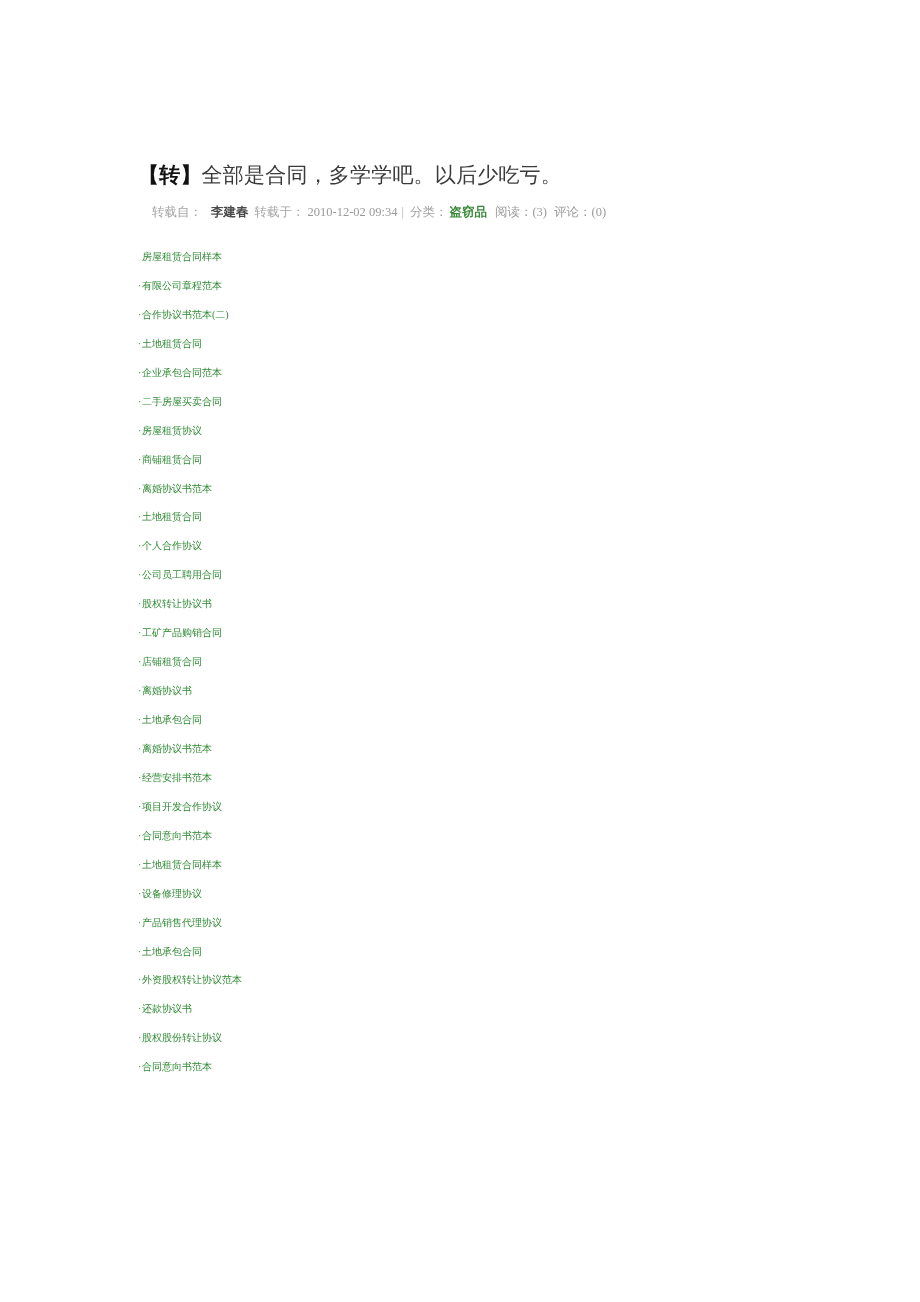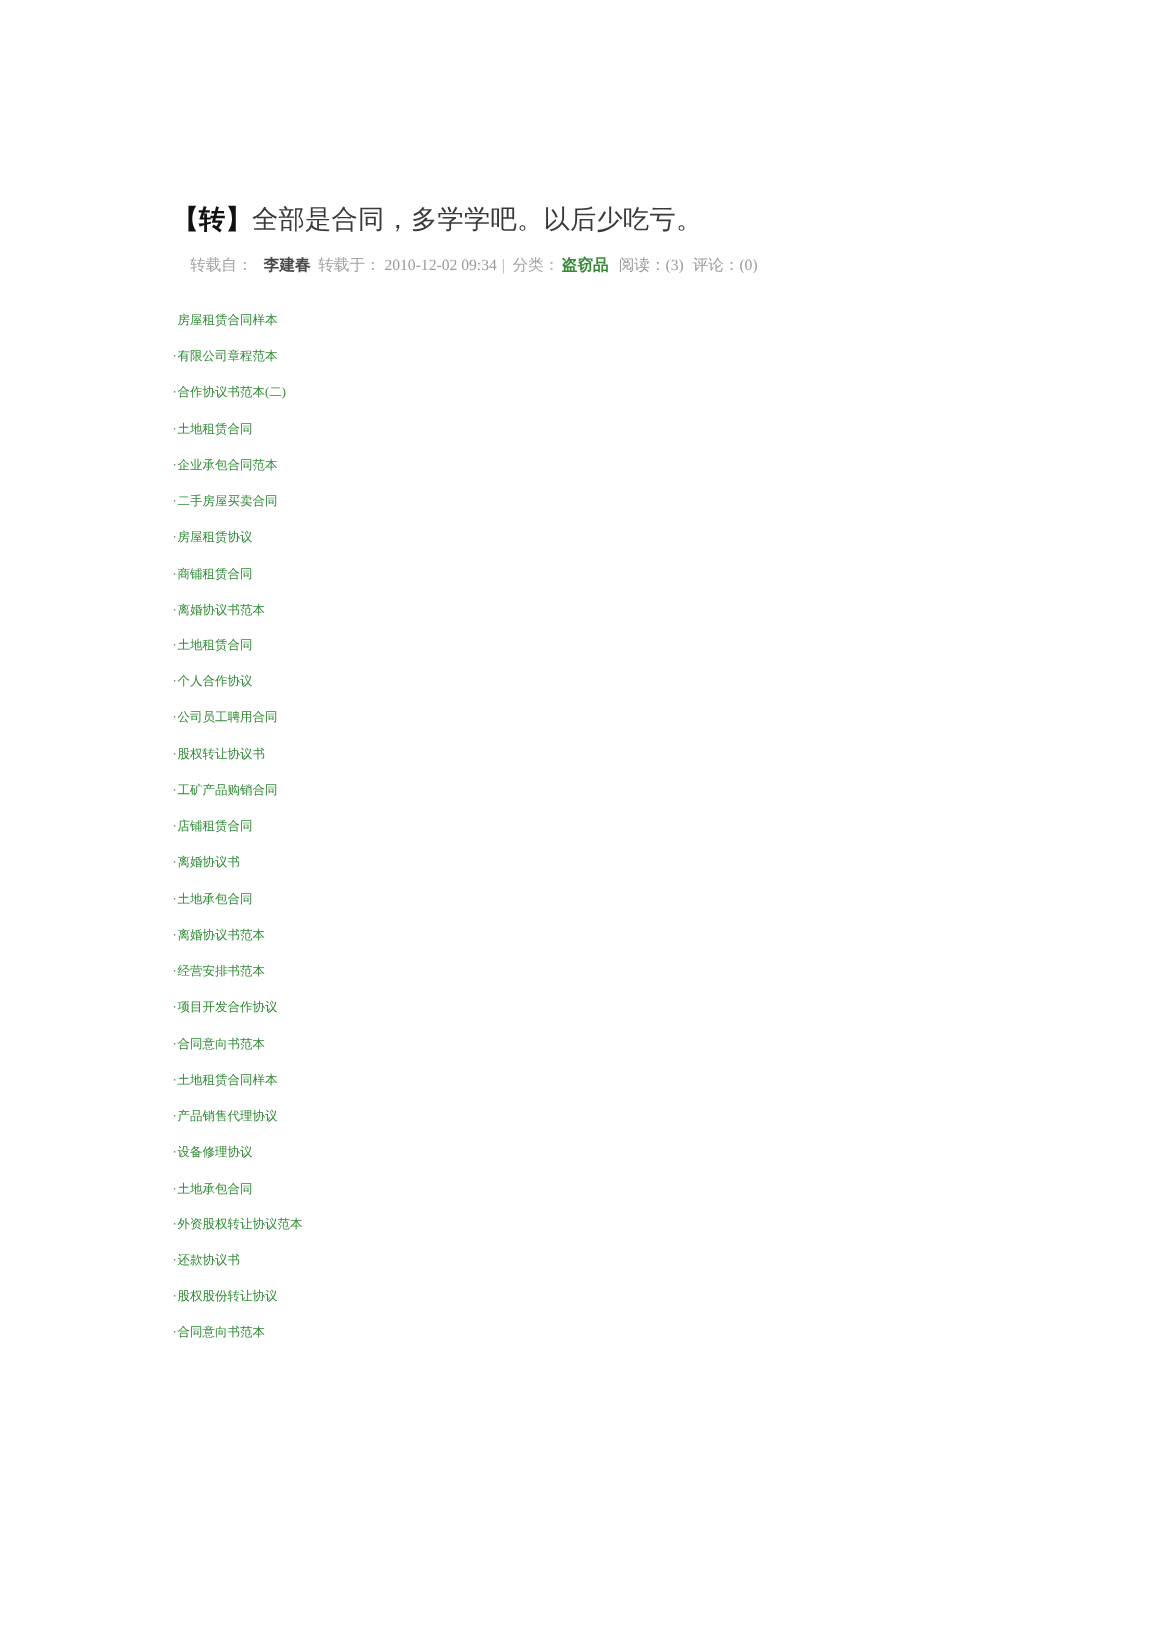--- a/index.html
+++ b/index.html
@@ -137,22 +137,22 @@
       <li class="link-item"><span class="bullet">·</span><span class="label">股权转让协议书</span></li>
       <li class="link-item"><span class="bullet">·</span><span class="label">工矿产品购销合同</span></li>
       <li class="link-item"><span class="bullet">·</span><span class="label">店铺租赁合同</span></li>
       <li class="link-item"><span class="bullet">·</span><span class="label">离婚协议书</span></li>
       <li class="link-item"><span class="bullet">·</span><span class="label">土地承包合同</span></li>
       <li class="link-item"><span class="bullet">·</span><span class="label">离婚协议书范本</span></li>
       <li class="link-item"><span class="bullet">·</span><span class="label">经营安排书范本</span></li>
       <li class="link-item"><span class="bullet">·</span><span class="label">项目开发合作协议</span></li>
       <li class="link-item"><span class="bullet">·</span><span class="label">合同意向书范本</span></li>
       <li class="link-item"><span class="bullet">·</span><span class="label">土地租赁合同样本</span></li>
+      <li class="link-item"><span class="bullet">·</span><span class="label">设备修理协议</span></li>
       <li class="link-item"><span class="bullet">·</span><span class="label">产品销售代理协议</span></li>
-      <li class="link-item"><span class="bullet">·</span><span class="label">设备修理协议</span></li>
       <li class="link-item"><span class="bullet">·</span><span class="label">土地承包合同</span></li>
       <li class="link-item"><span class="bullet">·</span><span class="label">外资股权转让协议范本</span></li>
       <li class="link-item"><span class="bullet">·</span><span class="label">还款协议书</span></li>
       <li class="link-item"><span class="bullet">·</span><span class="label">股权股份转让协议</span></li>
       <li class="link-item"><span class="bullet">·</span><span class="label">合同意向书范本</span></li>
     </ul>
 
 </div>
 
 </body></html>

